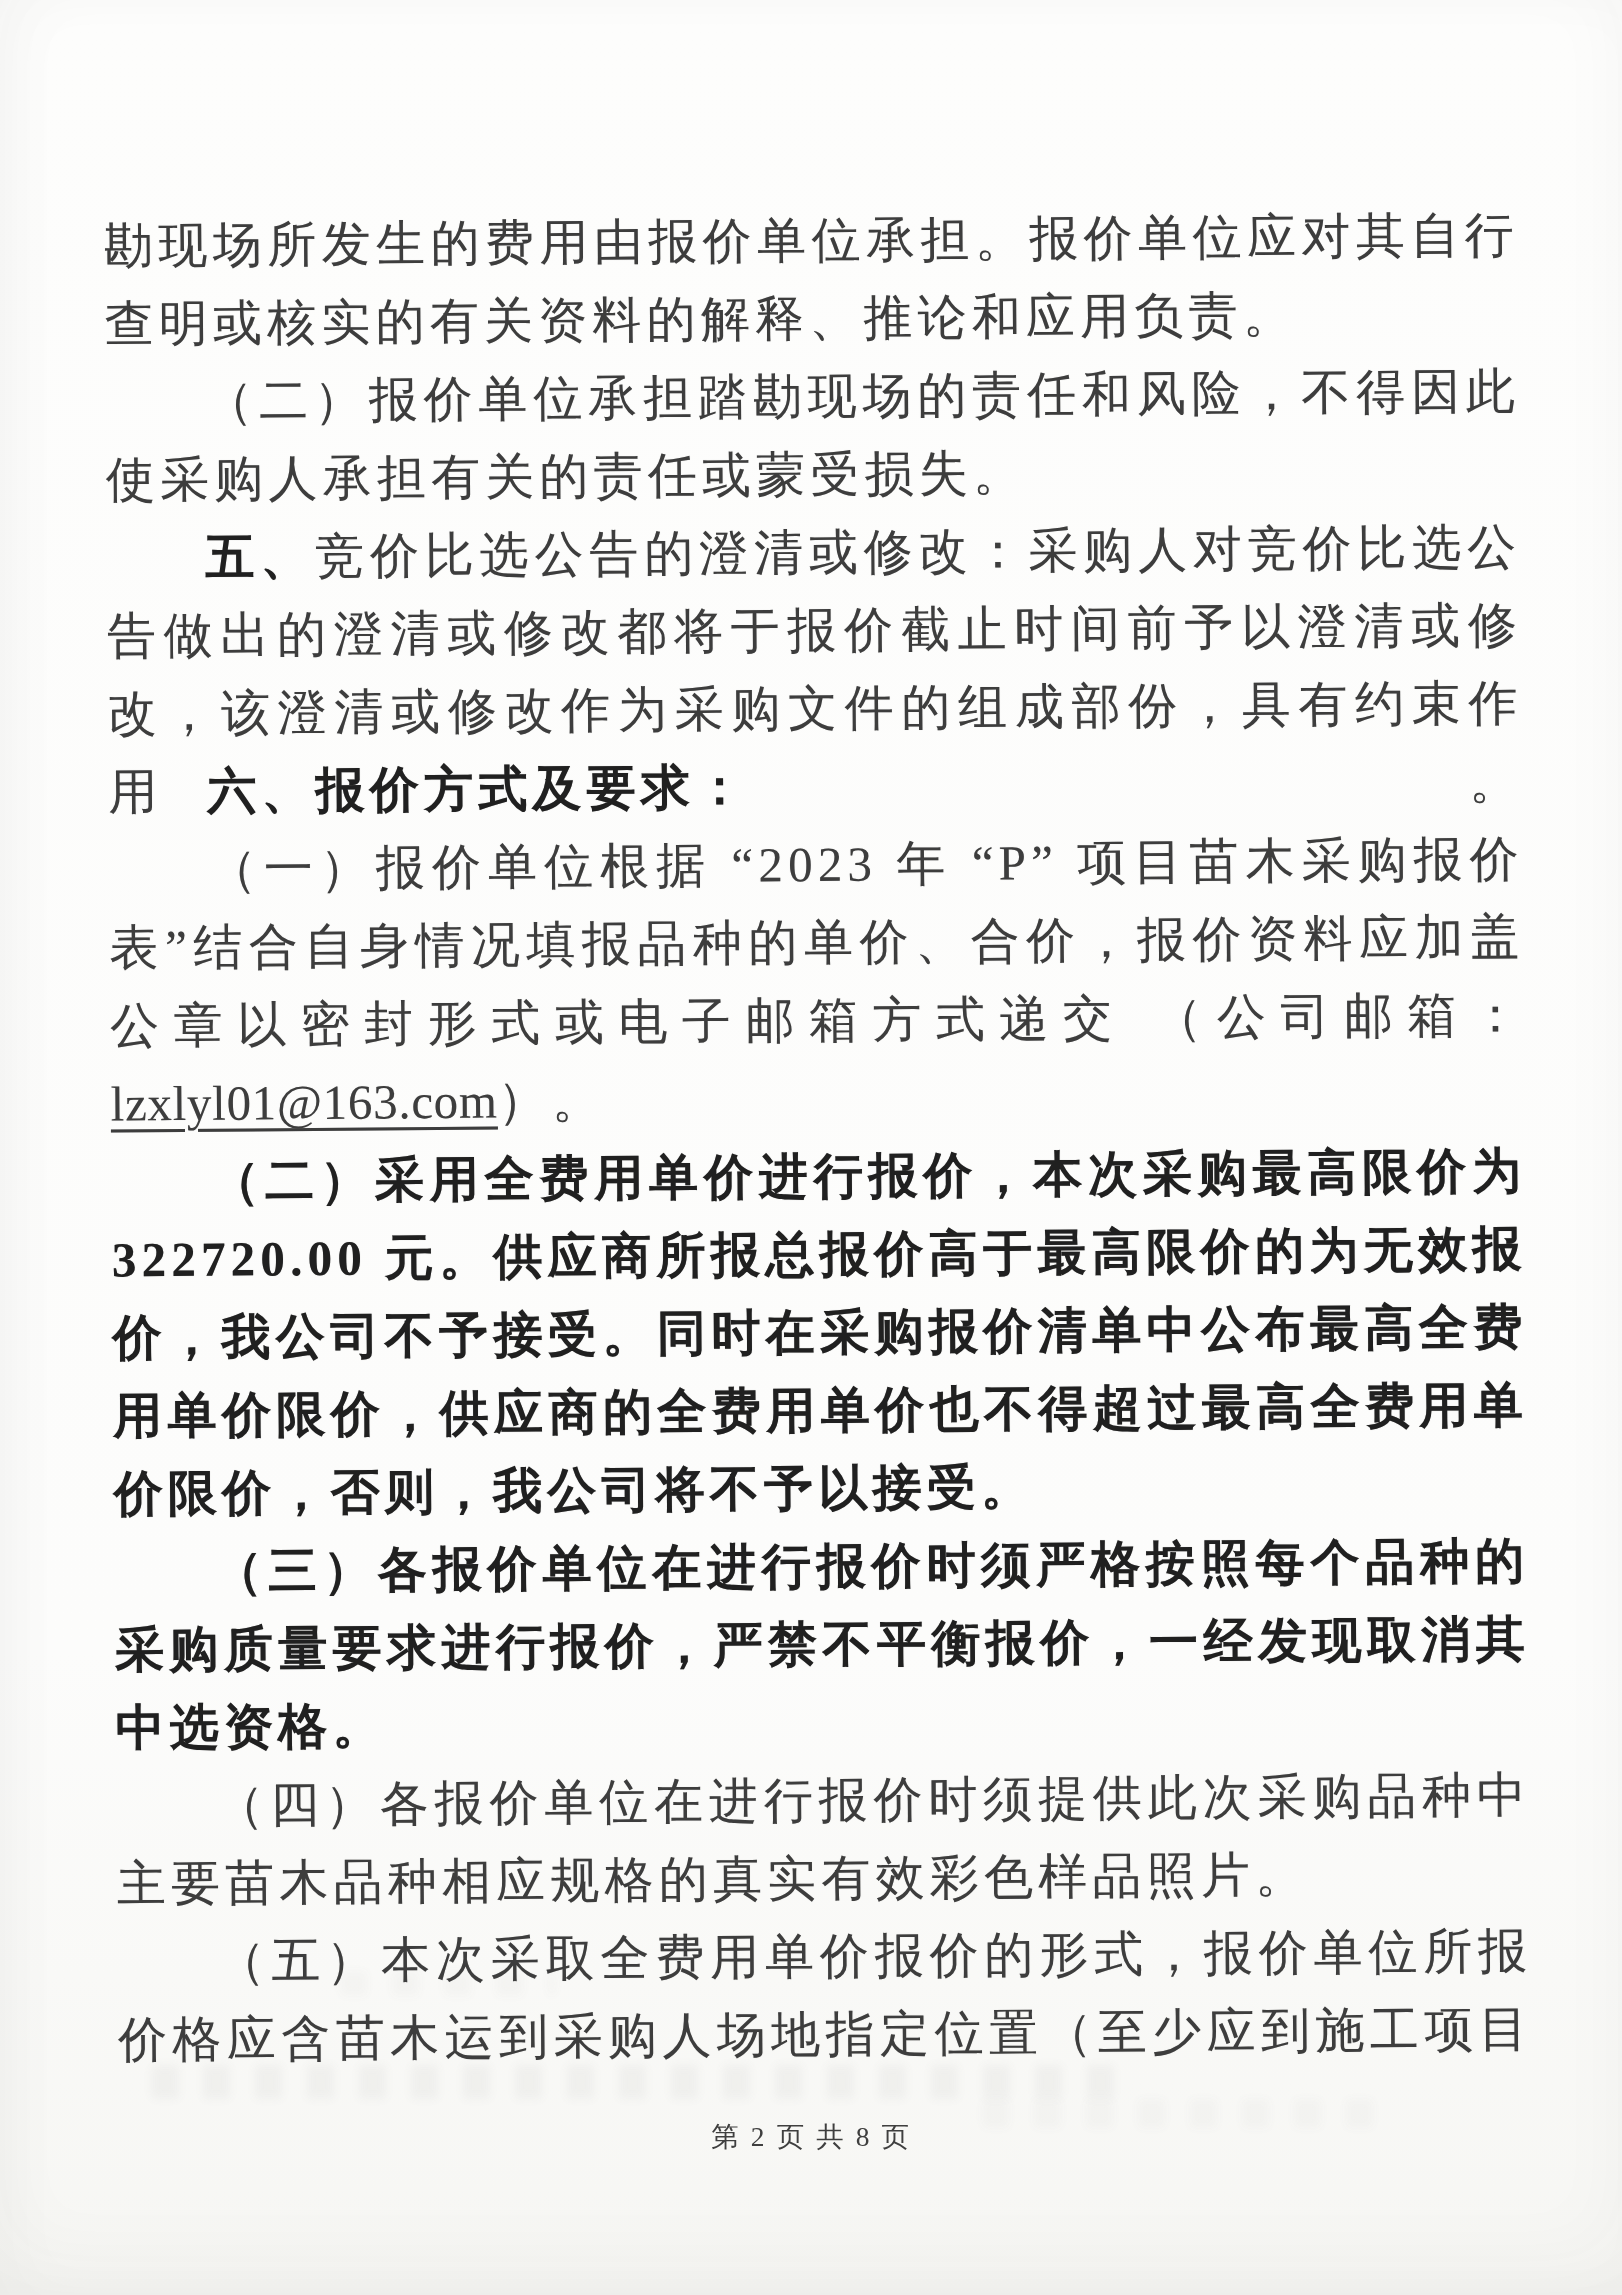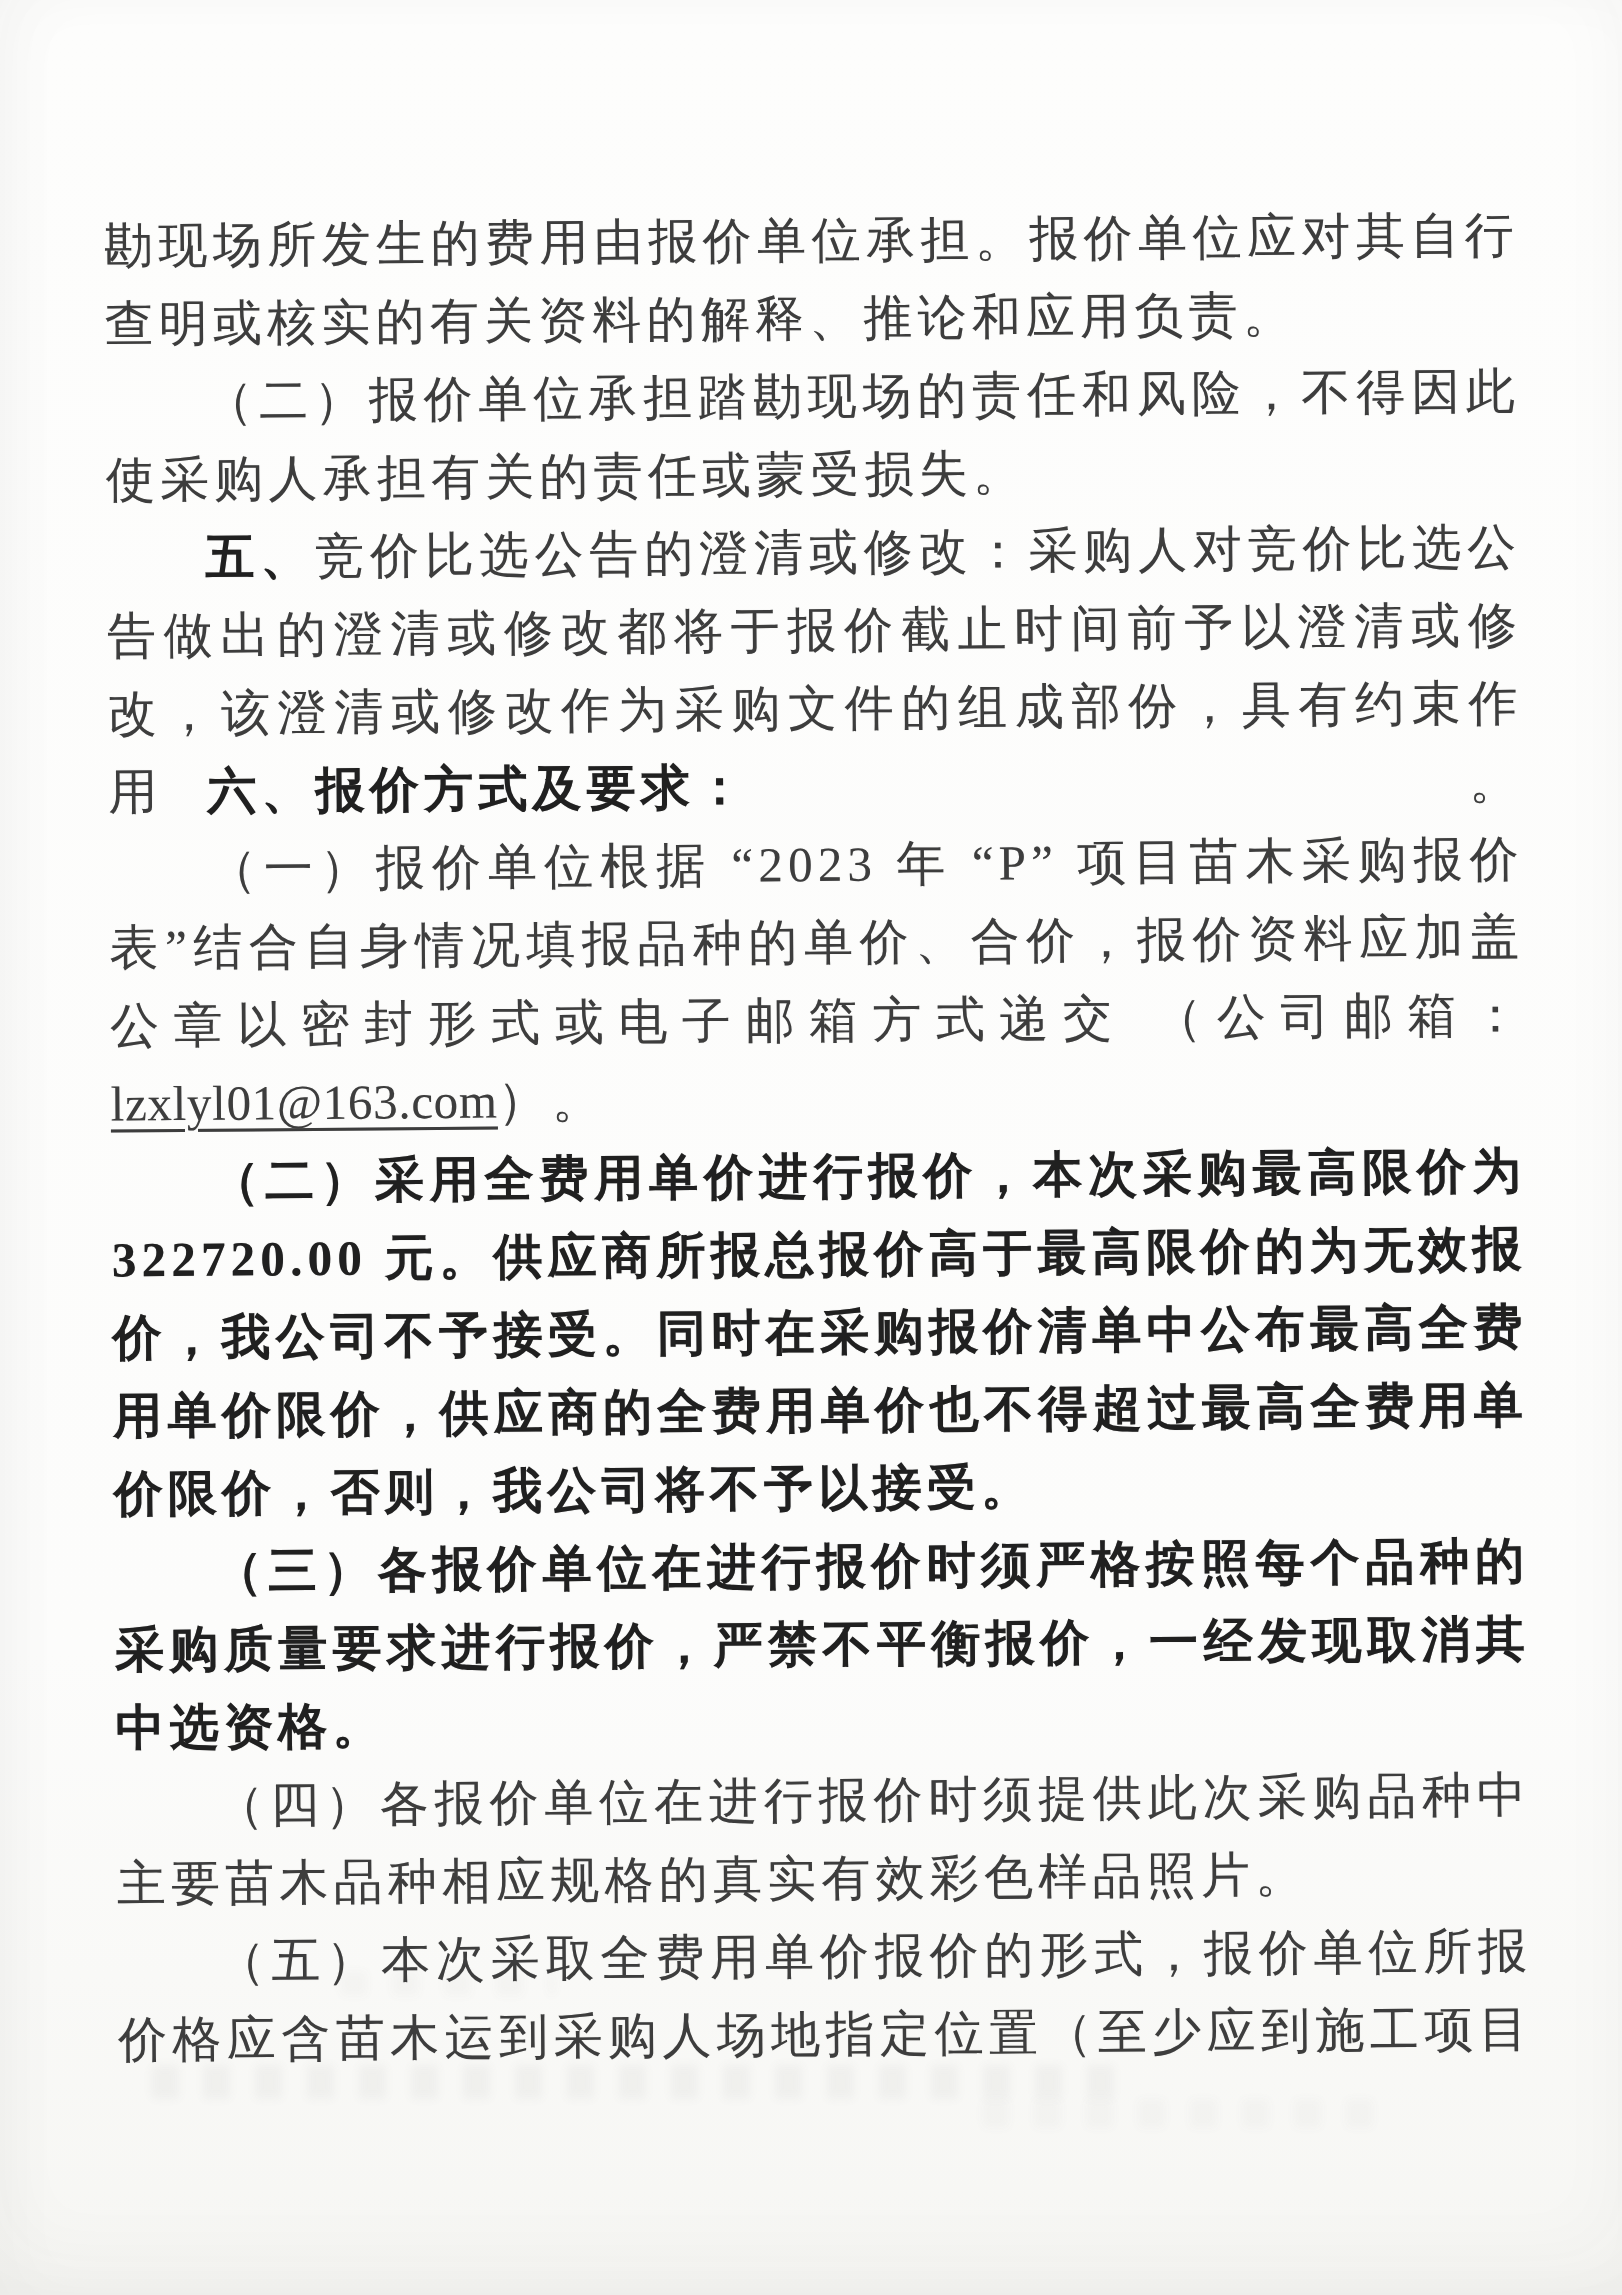--- a/index.html
+++ b/index.html
@@ -101,14 +101,15 @@
       <div class="line just"><span class="b">采购质量要求进行报价，严禁不平衡报价，一经发现取消其</span></div>
       <div class="line"><span class="b">中选资格。</span></div>
       <div class="line ind just"><span>（四）各报价单位在进行报价时须提供此次采购品种中</span></div>
       <div class="line"><span>主要苗木品种相应规格的真实有效彩色样品照片。</span></div>
       <div class="line ind just"><span>（五）本次采取全费用单价报价的形式，报价单位所报</span></div>
       <div class="line just"><span>价格应含苗木运到采购人场地指定位置（至少应到施工项目</span></div>
     </div>
   <div class="ghost g1"></div>
   <div class="ghost g2"></div>
   <div class="ghost g3"></div>
+  <div class="footer">第 2 页 共 8 页</div>
 </div>
 
 
 </body></html>

